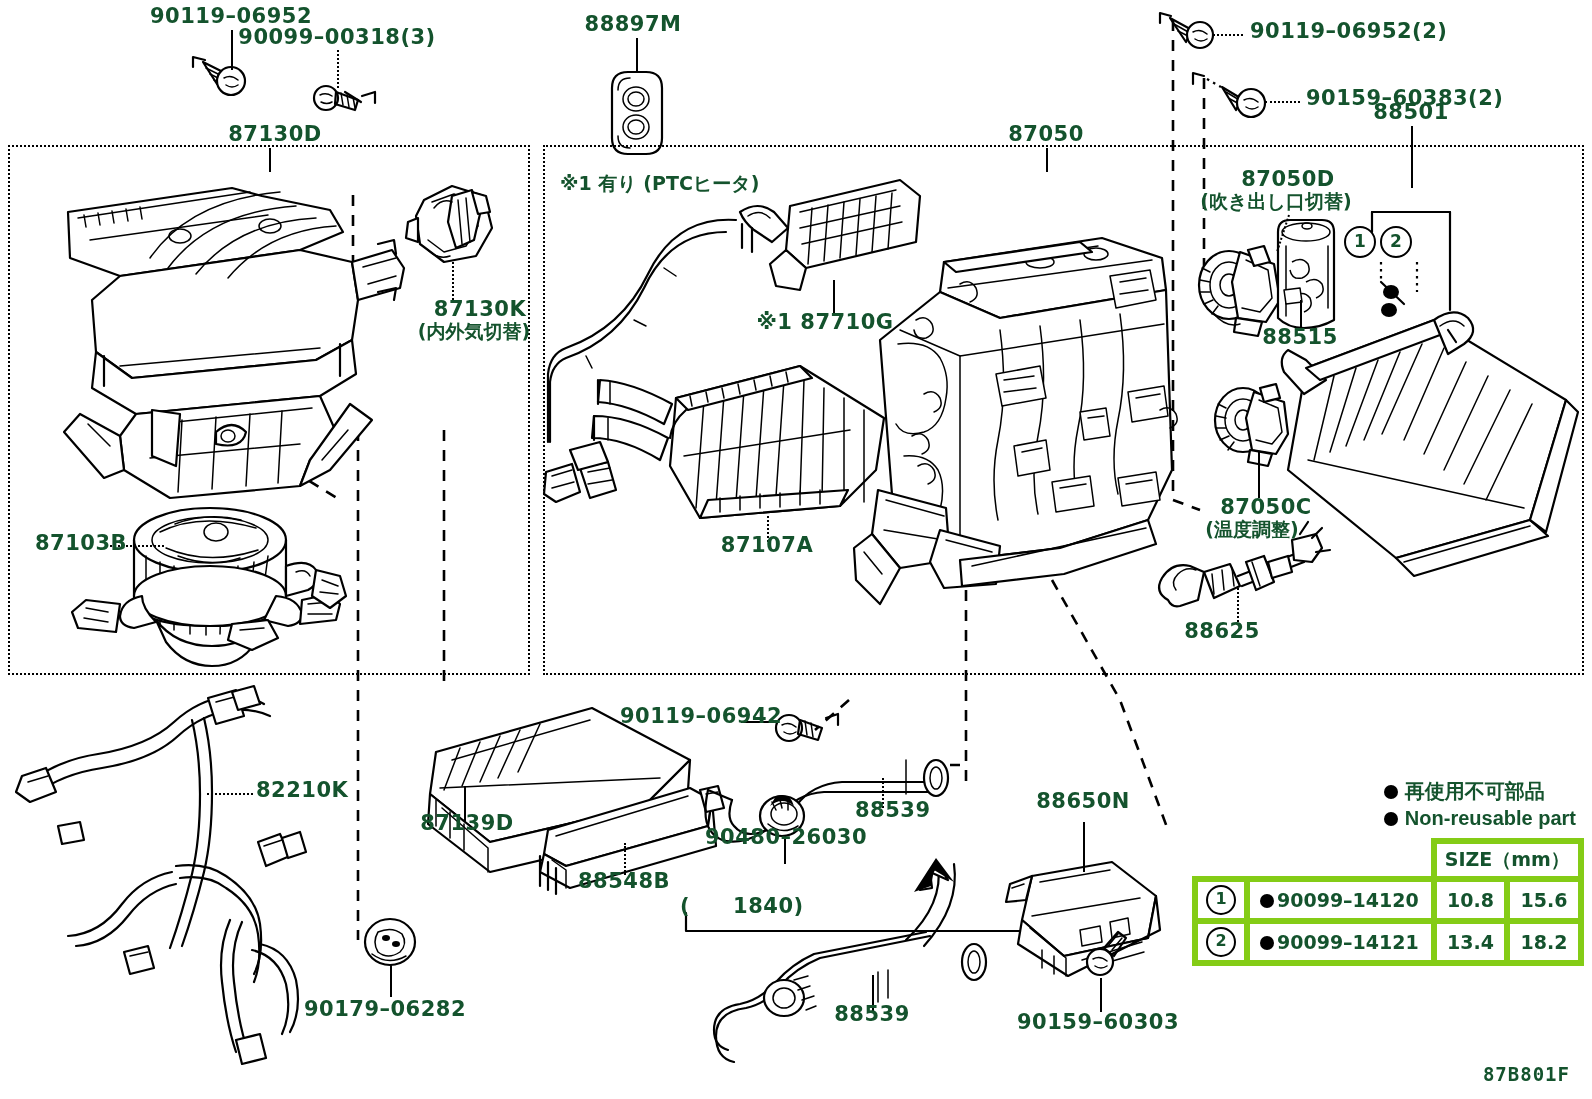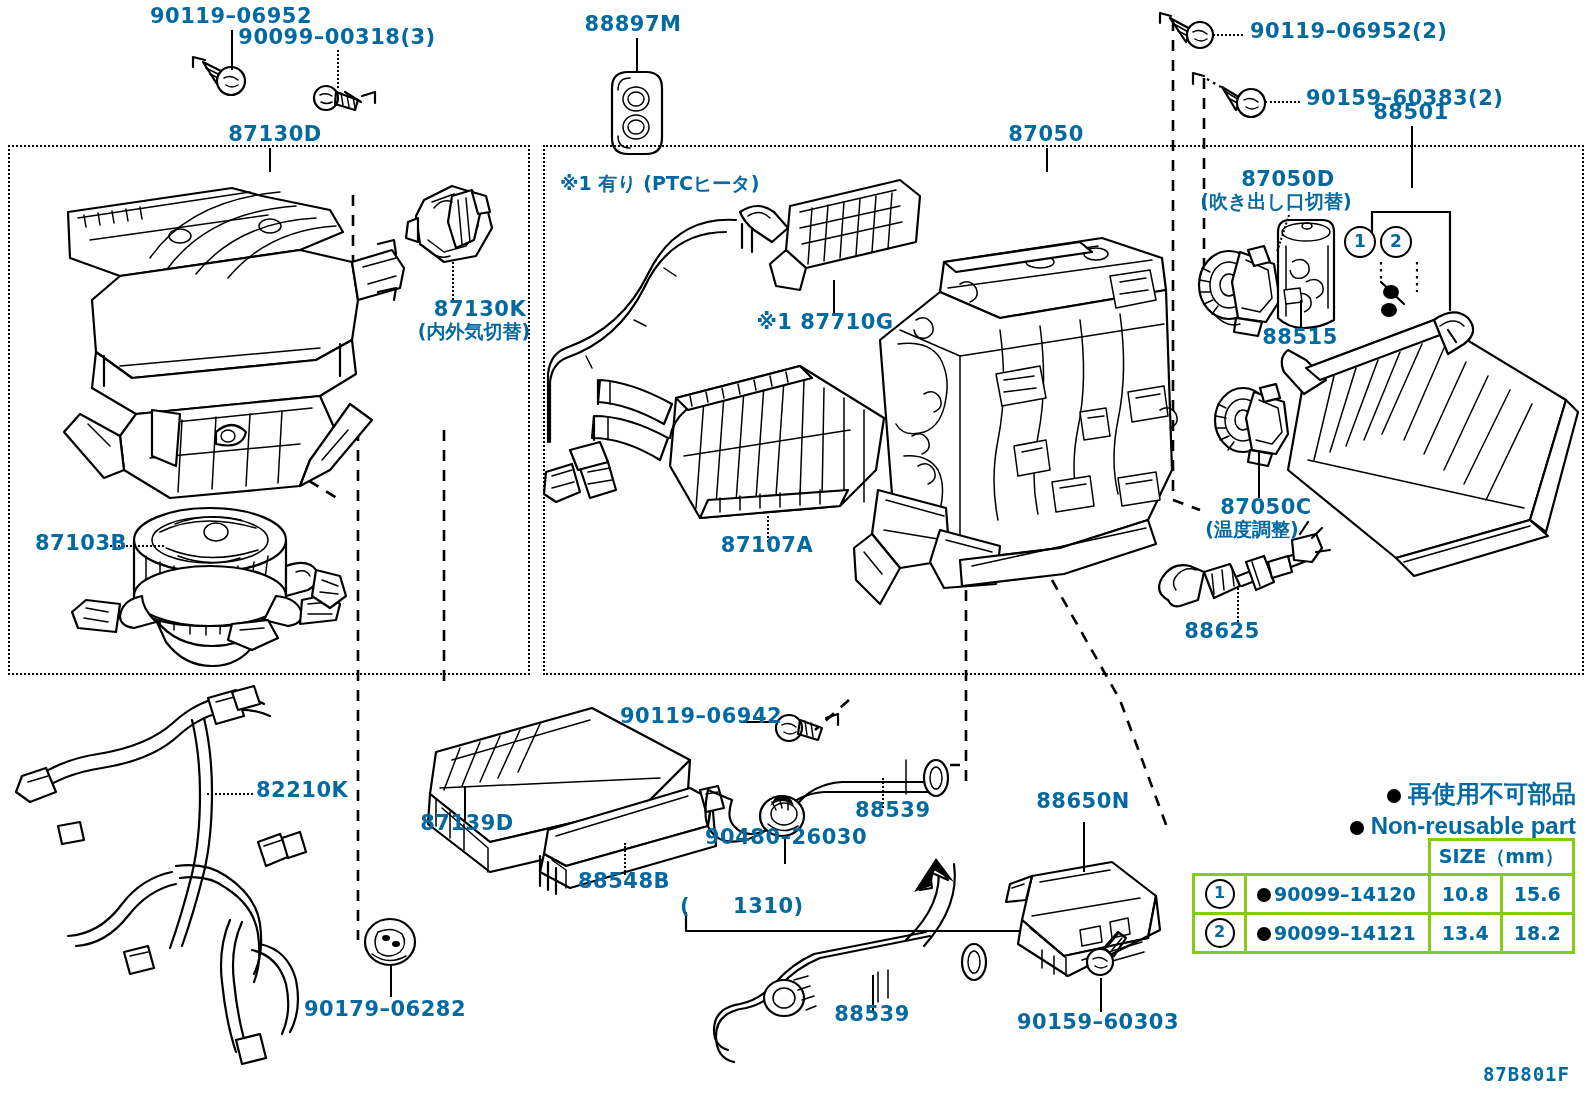--- a/index.html
+++ b/index.html
@@ -6,21 +6,21 @@
     margin: 0;
     padding: 0;
     background: #ffffff;
   }
   #page {
     position: relative;
     width: 1592px;
     height: 1099px;
     background: #ffffff;
     font-family: "Liberation Sans", "DejaVu Sans", sans-serif;
-    color: #0369a1;
+    color: #14532d;
     overflow: hidden;
   }
   .lbl {
     position: absolute;
     font-weight: bold;
     font-size: 21px;
     letter-spacing: 0.5px;
     white-space: nowrap;
     line-height: 1.12;
     font-family: "DejaVu Sans", "Liberation Sans", sans-serif;
@@ -56,22 +56,22 @@
     text-align: center;
     line-height: 26px;
     font-family: "DejaVu Sans", sans-serif;
     background: #fff;
   }
   
   #legend {
     position: absolute;
     right: 16px;
     top: 778px;
-    text-align: right;
-    font-size: 24px;
+    text-align: left;
+    font-size: 20px;
     font-weight: bold;
     line-height: 1.35;
     white-space: nowrap;
   }
   #legend .bullet {
     display: inline-block;
     width: 14px; height: 14px;
     background: #000;
     border-radius: 50%;
     margin-right: 7px;
@@ -80,21 +80,21 @@
   #size-table {
     position: absolute;
     left: 1192px;
     top: 838px;
     border-collapse: collapse;
     font-size: 19px;
     font-weight: bold;
     font-family: "DejaVu Sans", sans-serif;
   }
   #size-table td, #size-table th {
-    border: 3px solid #84cc16;
+    border: 6px solid #84cc16;
     padding: 3px 8px;
     text-align: center;
     height: 30px;
     box-sizing: border-box;
     font-weight: bold;
   }
   #size-table .blank { border: none; }
   #size-table td.partno {
     text-align: left;
     white-space: nowrap;
@@ -620,21 +620,21 @@
 
   <div class="lbl" style="left:256px; top:779px;">82210K</div>
   <div class="lbl centered" style="left:385px; top:998px;">90179–06282</div>
 
   <div class="lbl centered" style="left:467px; top:812px;">87139D</div>
   <div class="lbl centered" style="left:624px; top:870px;">88548B</div>
   <div class="lbl" style="left:620px; top:705px;">90119–06942</div>
   <div class="lbl centered" style="left:786px; top:826px;">90480–26030</div>
   <div class="lbl" style="left:855px; top:799px;">88539</div>
   <div class="lbl centered" style="left:872px; top:1003px;">88539</div>
-  <div class="lbl" style="left:680px; top:895px;">(　　1310)</div>
+  <div class="lbl" style="left:680px; top:895px;">(　　1840)</div>
 
   <div class="lbl centered" style="left:1083px; top:790px;">88650N</div>
   <div class="lbl centered" style="left:1098px; top:1011px;">90159–60303</div>
 
   <div id="legend">
     <div>
       <span class="bullet"></span><span>再使用不可部品</span>
     </div>
     <div>
       <span class="bullet"></span><span>Non-reusable part</span>

